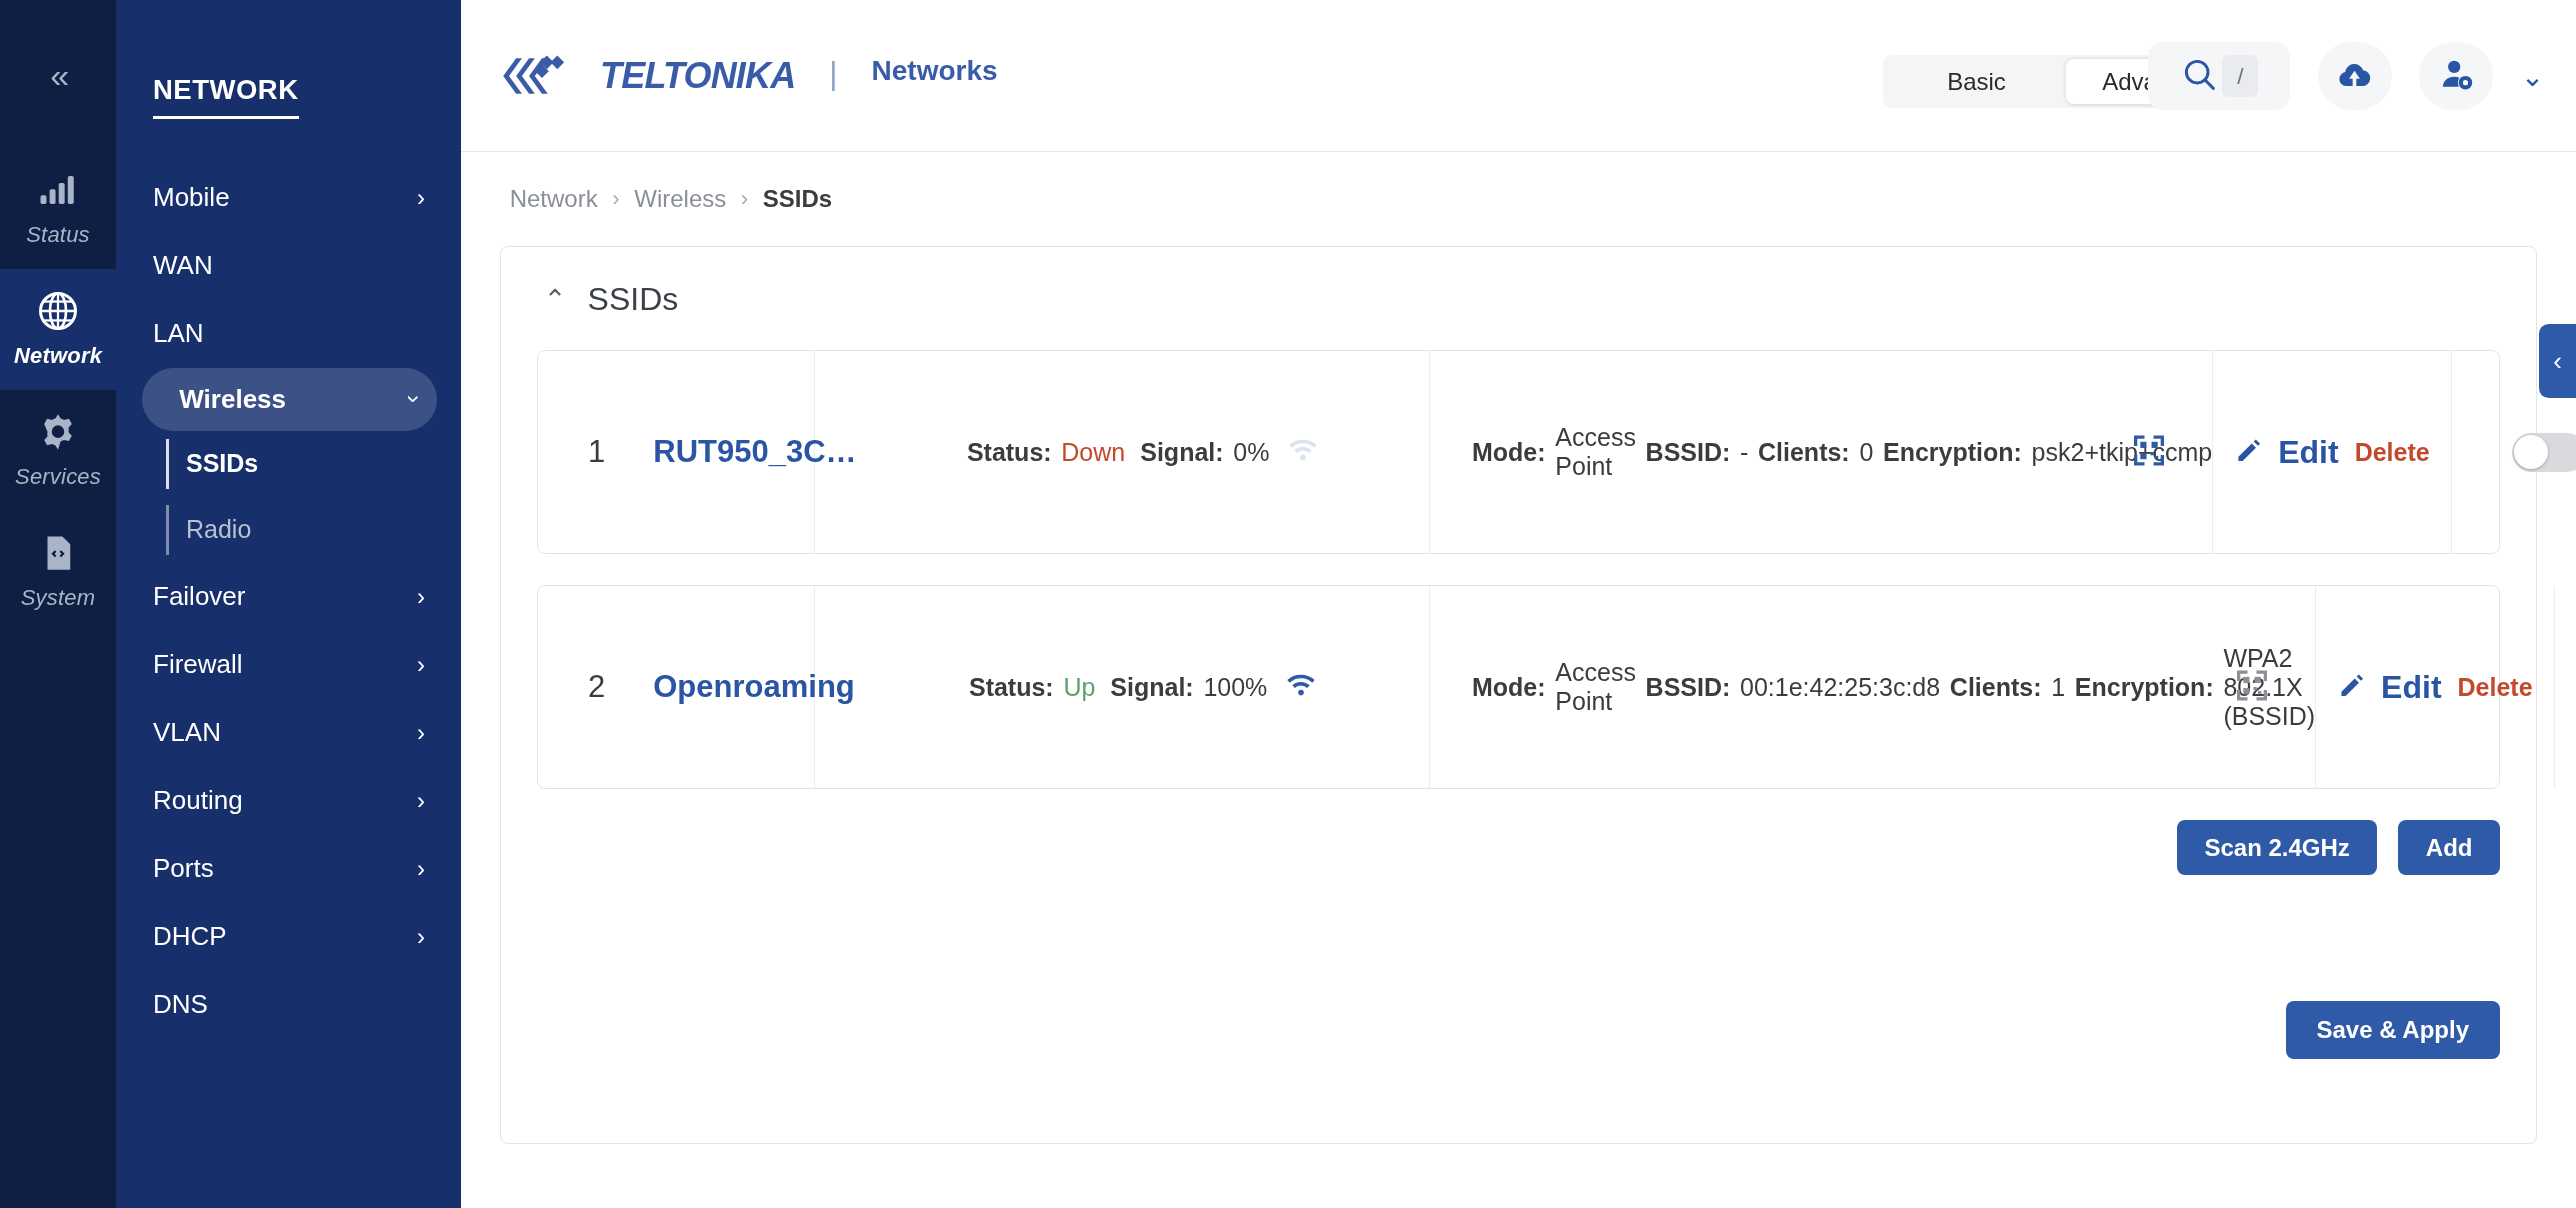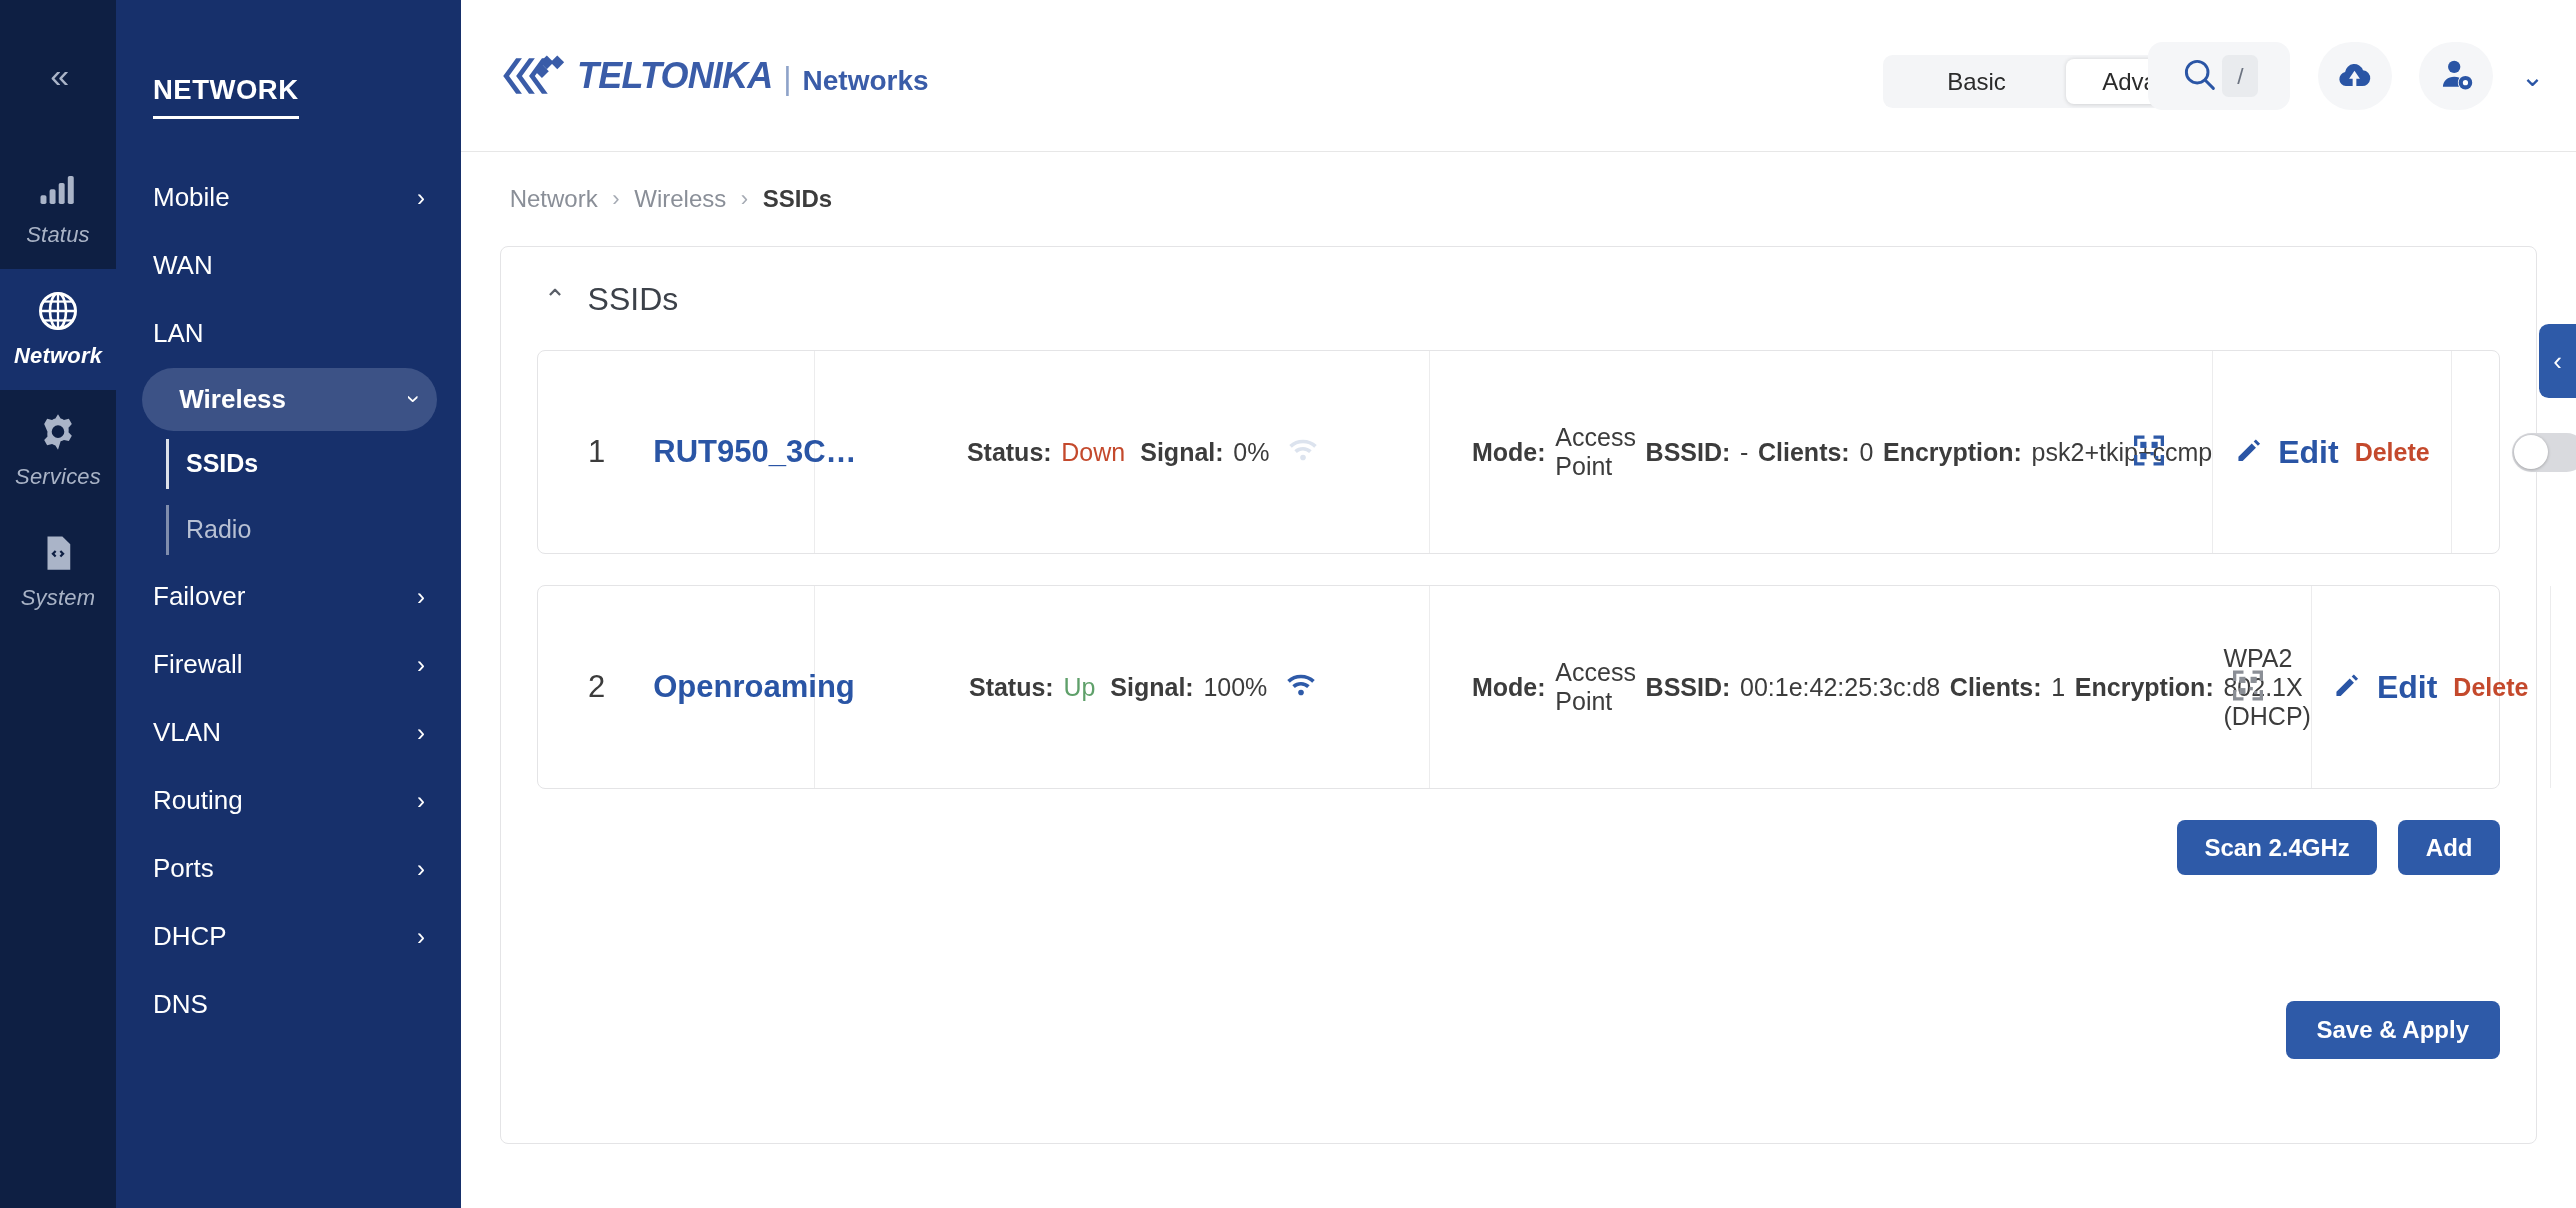--- a/index.html
+++ b/index.html
@@ -88,21 +88,21 @@
   .main { flex: 1; display: flex; flex-direction: column; background: #ffffff; min-width: 0; }
 
   .topbar {
     height: 152px; flex: 0 0 152px;
     background: #ffffff;
     display: flex; align-items: center;
     padding: 0 36px 0 39px;
     border-bottom: 0.8px solid #e7e7e7;
     position: relative;
   }
-  .logo { display: flex; align-items: flex-end; gap: 6px; }
+  .logo { display: flex; align-items: flex-start; gap: 29px; }
   .logo-mark { width: 71px; height: 42px; }
   .logo-word {
     font-size: 36px; font-weight: bold; font-style: italic;
     color: #3a5ca8; letter-spacing: -0.8px;
   }
   .logo-sep { font-size: 32px; color: #8fa3c9; font-weight: 300; margin: 0 4.9px; }
   .logo-sub { font-size: 28px; font-weight: bold; color: #3a5ca8; }
 
   .segmented {
     position: absolute; left: 1422px; top: 55px;
@@ -531,21 +531,21 @@
               <div class="kv">
                 <b>BSSID:</b>
                 <span>00:1e:42:25:3c:d8</span>
               </div>
               <div class="kv">
                 <b>Clients:</b>
                 <span>1</span>
               </div>
               <div class="kv">
                 <b>Encryption:</b>
-                <span>WPA2 802.1X (DHCP)</span>
+                <span>WPA2 802.1X (BSSID)</span>
               </div>
               <span class="qr-slot">
                 <svg viewBox="0 0 24 24" width="36" height="36">
                   <g fill="#8b8f96">
                     <path d="M2 2h7v2.2H4.2V9H2z"></path>
                       <path d="M22 2v7h-2.2V4.2H15V2z"></path>
                     <path d="M2 22v-7h2.2v4.8H9V22z"></path>
                       <path d="M22 22h-7v-2.2h4.8V15H22z"></path>
                     <rect x="6.2" y="6.2" width="4.1" height="4.1"></rect>
                     <rect x="13.7" y="6.2" width="4.1" height="4.1"></rect>

